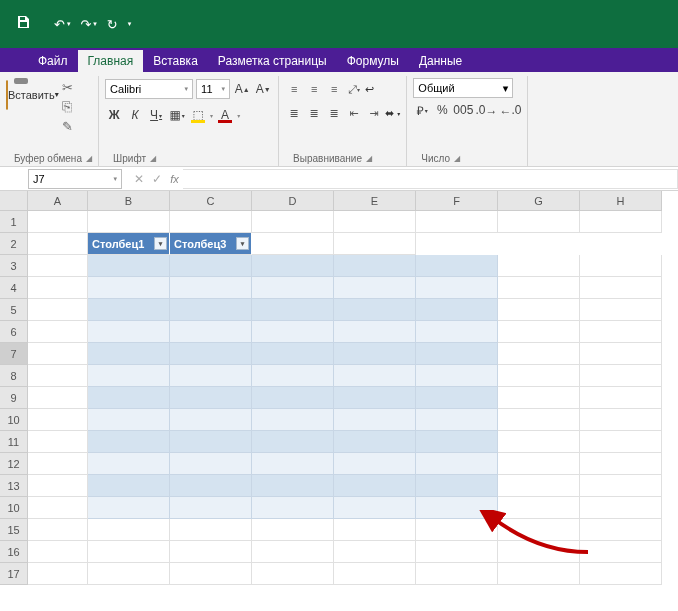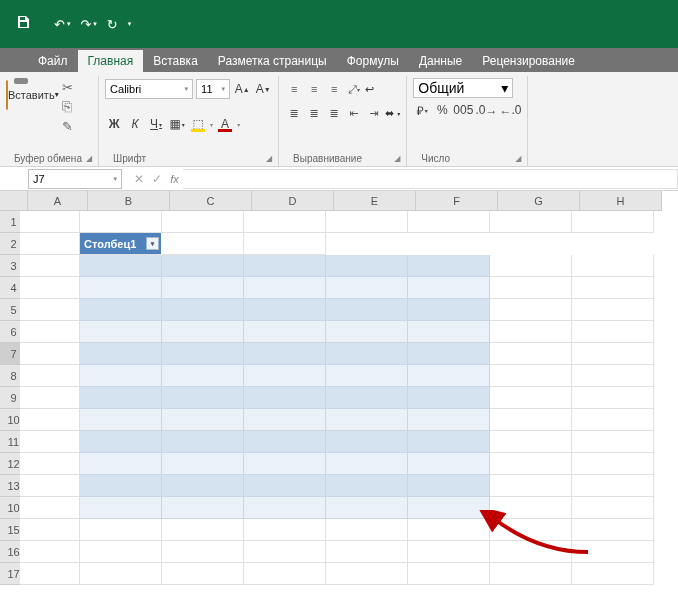--- a/index.html
+++ b/index.html
@@ -4,78 +4,78 @@
 <style>
 * { box-sizing: border-box; margin: 0; padding: 0; font-family: 'Segoe UI', Tahoma, sans-serif; }
 body { width: 678px; height: 611px; overflow: hidden; background: #fff; position: relative; }
 
 .titlebar { height: 48px; background: #0e6e3f; display: flex; align-items: center; padding: 0 8px; }
 .titlebar .save-icon { color: #fff; font-size: 16px; margin: 0 8px; }
 .qat-group { display: flex; align-items: center; gap: 10px; margin-left: 16px; }
 .qat-btn { color: #fff; font-size: 13px; display: flex; align-items: center; gap: 2px; }
 .qat-btn .caret { font-size: 7px; }
 
-.tabs { height: 24px; background: #737373; display: flex; align-items: flex-end; padding-left: 28px; }
+.tabs { height: 24px; background: #4c1d95; display: flex; align-items: flex-end; padding-left: 28px; }
 .tab { height: 22px; padding: 0 10px; color: #fff; font-size: 12px; display: flex; align-items: center; cursor: pointer; }
 .tab.active { background: #f3f3f3; color: #196b3f; font-weight: 400; }
 
 .ribbon { height: 95px; background: #f3f3f3; border-bottom: 1px solid #d4d4d4; display: flex; padding-top: 4px; }
 .ribbon-group { border-right: 1px solid #d4d4d4; padding: 2px 6px 0 6px; display: flex; flex-direction: column; justify-content: space-between; }
 .ribbon-group-body { display: flex; align-items: flex-start; flex: 1; }
-.ribbon-group-label { font-size: 10px; color: #666; text-align: center; height: 16px; display: flex; align-items: center; justify-content: space-between; gap: 4px; padding-left: 8px; }
+.ribbon-group-label { font-size: 10px; color: #666; text-align: center; height: 16px; display: flex; align-items: center; justify-content: flex-start; gap: 4px; padding-left: 8px; }
 .ribbon-group-label .caret-box { font-size: 8px; color: #888; }
 
 .paste-btn { display: flex; align-items: center; width: 50px; cursor: pointer; }
 .paste-icon { width: 28px; height: 30px; background: linear-gradient(#f9e6b8,#d9a13a); border: 1px solid #c4872a; border-radius: 2px; position: relative; margin-top: 2px; }
 .paste-icon::before { content:''; position:absolute; top:-3px; left:7px; width:14px; height:6px; background:#888; border-radius:2px; }
 .paste-label { font-size: 11px; color: #333; margin-top: 2px; }
 .paste-caret { font-size: 8px; color: #333; }
 .clip-right { display: flex; flex-direction: column; gap: 4px; margin-left: 6px; padding-top: 2px; }
 .clip-right span { font-size: 13px; color: #666; }
 
-.font-group-body { flex-direction: column; gap: 13px; }
+.font-group-body { flex-direction: column; gap: 4px; }
 .font-row { display: flex; align-items: center; gap: 3px; height: 22px; }
 .font-select { height: 20px; border: 1px solid #c0c0c0; background: #fff; font-size: 11px; padding: 0 4px; display: flex; align-items: center; justify-content: space-between; }
 .font-name { width: 88px; }
 .font-size { width: 34px; }
 .font-select .caret { font-size: 7px; color: #888; }
 .fbtn { min-width: 18px; height: 20px; display: flex; align-items: center; justify-content: center; font-size: 12px; color: #444; cursor: pointer; }
 .fbtn.bold { font-weight: bold; }
 .fbtn.italic { font-style: italic; }
 .fbtn.underline { text-decoration: underline; }
 .fbtn .caret { font-size: 6px; margin-left: 1px; }
 .color-bar { width: 14px; height: 3px; margin-top: -2px; }
 .fill-swatch { background: #ffd700; }
 .font-color { background: #c00000; }
 
 .align-body { flex-direction: column; gap: 2px; }
 .align-row { display: flex; align-items: center; gap: 2px; height: 22px; }
 .abtn { width: 18px; height: 18px; display: flex; align-items: center; justify-content: center; color: #555; font-size: 11px; cursor: pointer; }
 .wrap-btn { display: flex; align-items: center; font-size: 11px; color: #333; gap: 3px; }
 
 .number-body { flex-direction: column; gap: 2px; }
-.num-select { width: 100px; height: 20px; border: 1px solid #c0c0c0; background: #fff; font-size: 14px; padding: 0 4px; display: flex; align-items: center; justify-content: space-between; }
+.num-select { width: 100px; height: 20px; border: 1px solid #c0c0c0; background: #fff; font-size: 11px; padding: 0 4px; display: flex; align-items: center; justify-content: space-between; }
 .num-row { display: flex; gap: 2px; }
 
 .name-fx-bar { height: 24px; background: #fff; border-bottom: 1px solid #d4d4d4; display: flex; align-items: center; }
 .name-box { width: 94px; height: 20px; border: 1px solid #c0c0c0; margin-left: 28px; display: flex; align-items: center; justify-content: space-between; padding: 4px 4px; font-size: 11px; }
 .fx-controls { display: flex; align-items: center; gap: 8px; margin-left: 12px; color: #aaa; font-size: 12px; }
 .fx-label { font-style: italic; color: #888; font-size: 11px; }
 .formula-bar { flex: 1; height: 20px; border: 1px solid #e0e0e0; border-left: none; margin-left: 4px; }
 
 .sheet { position: relative; }
 .select-all { position: absolute; left: 0; top: 0; width: 28px; height: 20px; background: #e6e6e6; border-right: 1px solid #ccc; border-bottom: 1px solid #ccc; }
 .col-headers { position: absolute; left: 28px; top: 0; height: 20px; display: flex; }
 .col-h { width: 82px; border-right: 1px solid #ccc; border-bottom: 1px solid #ccc; background: #e6e6e6; display: flex; align-items: center; justify-content: center; font-size: 11px; color: #555; }
 .col-h.first { width: 60px; }
 .row-headers { position: absolute; left: 0; top: 20px; width: 28px; }
 .row-h { height: 22px; border-right: 1px solid #ccc; border-bottom: 1px solid #ccc; background: #e6e6e6; display: flex; align-items: center; justify-content: center; font-size: 11px; color: #555; }
 .row-h.selected { background: #cfcfcf; }
 
-.grid { position: absolute; left: 20px; top: 20px; }
+.grid { position: absolute; left: 28px; top: 20px; }
 .grow { display: flex; height: 22px; }
 .cell { border-right: 1px solid #e0e0e0; border-bottom: 1px solid #e0e0e0; width: 82px; background: #fff; }
 .cell.ca { width: 60px; }
 .tbl-header { background: #4f81bd !important; color: #fff; font-size: 11px; font-weight: bold; display: flex; align-items: center; justify-content: space-between; padding: 0 2px 0 4px; border-right: 1px solid #fff; }
 .tbl-header .filter-btn { width: 13px; height: 13px; background: #eef4fb; border: 1px solid #a5b8cc; display: flex; align-items: center; justify-content: center; font-size: 7px; color: #555; }
 .band-light { background: #eaf1f8 !important; }
 .band-dark { background: #d5e3f0 !important; }
 .tbl-cell { border-right: 1px solid #c8d6e5; border-bottom: 1px solid #c8d6e5; }
 
 .arrow-overlay { position: absolute; left: 478px; top: 510px; pointer-events: none; }
@@ -101,21 +101,20 @@
   </div>
 </div>
 
 <div class="tabs">
   <div class="tab">Файл</div>
   <div class="tab active">Главная</div>
   <div class="tab">Вставка</div>
   <div class="tab">Разметка страницы</div>
   <div class="tab">Формулы</div>
   <div class="tab">Данные</div>
-  <div class="tab">Рецензирование</div>
 </div>
 
 <div class="ribbon">
   <div class="ribbon-group">
     <div class="ribbon-group-body">
       <div class="paste-btn">
         <div class="paste-icon"></div>
         <div class="paste-label">Вставить</div>
         <div class="paste-caret">▾</div>
       </div>
@@ -272,20 +271,24 @@
         <div class="cell"></div>
         <div class="cell"></div>
         <div class="cell"></div>
       </div>
       <div class="grow">
         <div class="cell ca"></div>
         <div class="cell tbl-header">
           <span>Столбец1</span>
           <span class="filter-btn">▾</span>
         </div>
+        <div class="cell tbl-header">
+          <span>Столбец3</span>
+          <span class="filter-btn">▾</span>
+        </div>
         <div class="cell"></div>
         <div class="cell"></div>
       </div>
       <div class="grow">
         <div class="cell ca"></div>
         <div class="cell tbl-cell band-dark"></div>
         <div class="cell tbl-cell band-dark"></div>
         <div class="cell tbl-cell band-dark"></div>
         <div class="cell tbl-cell band-dark"></div>
         <div class="cell tbl-cell band-dark"></div>

